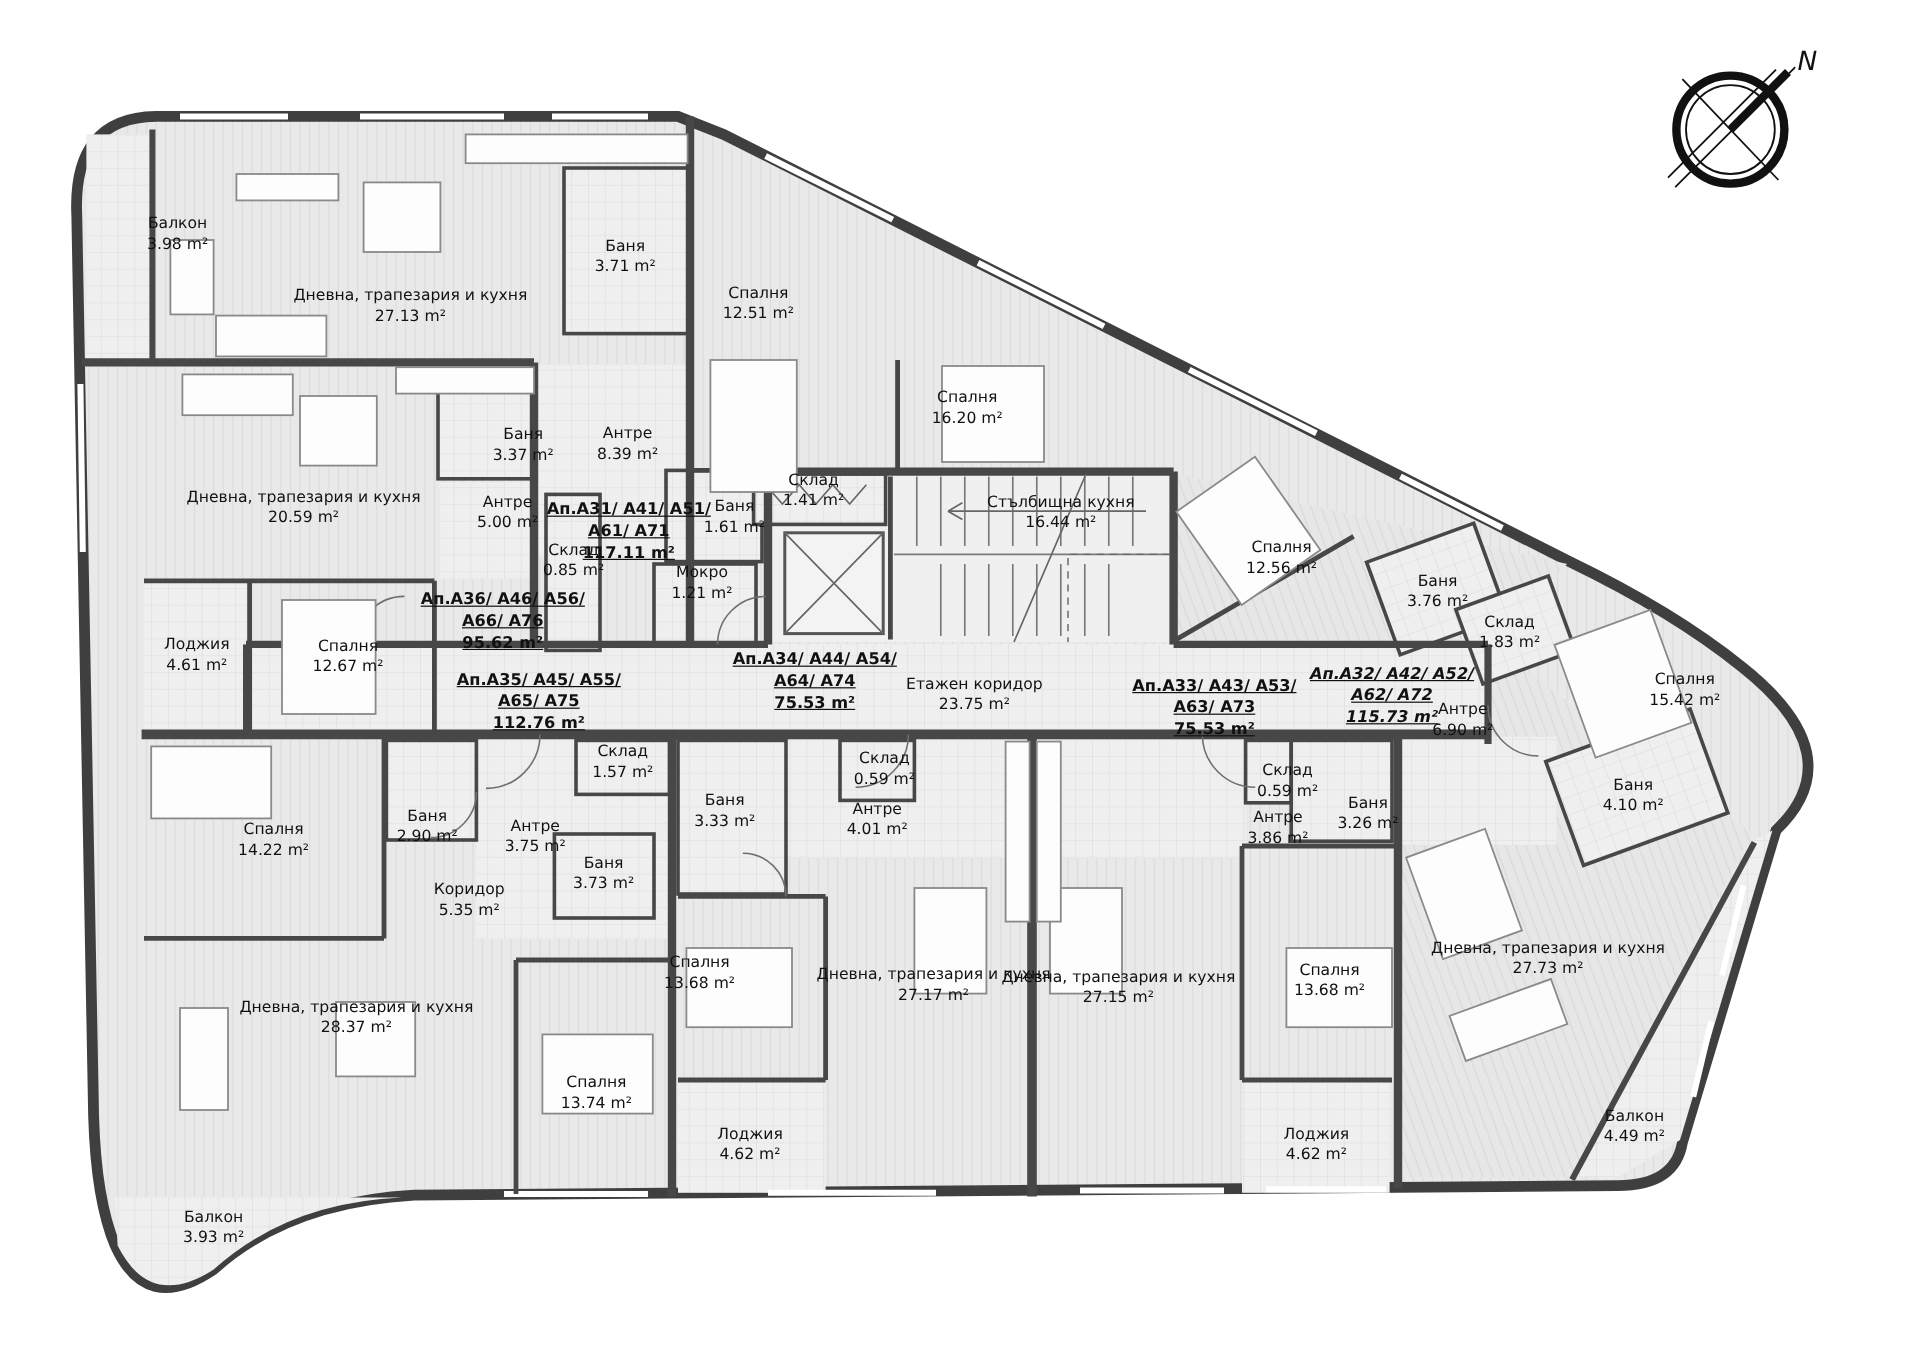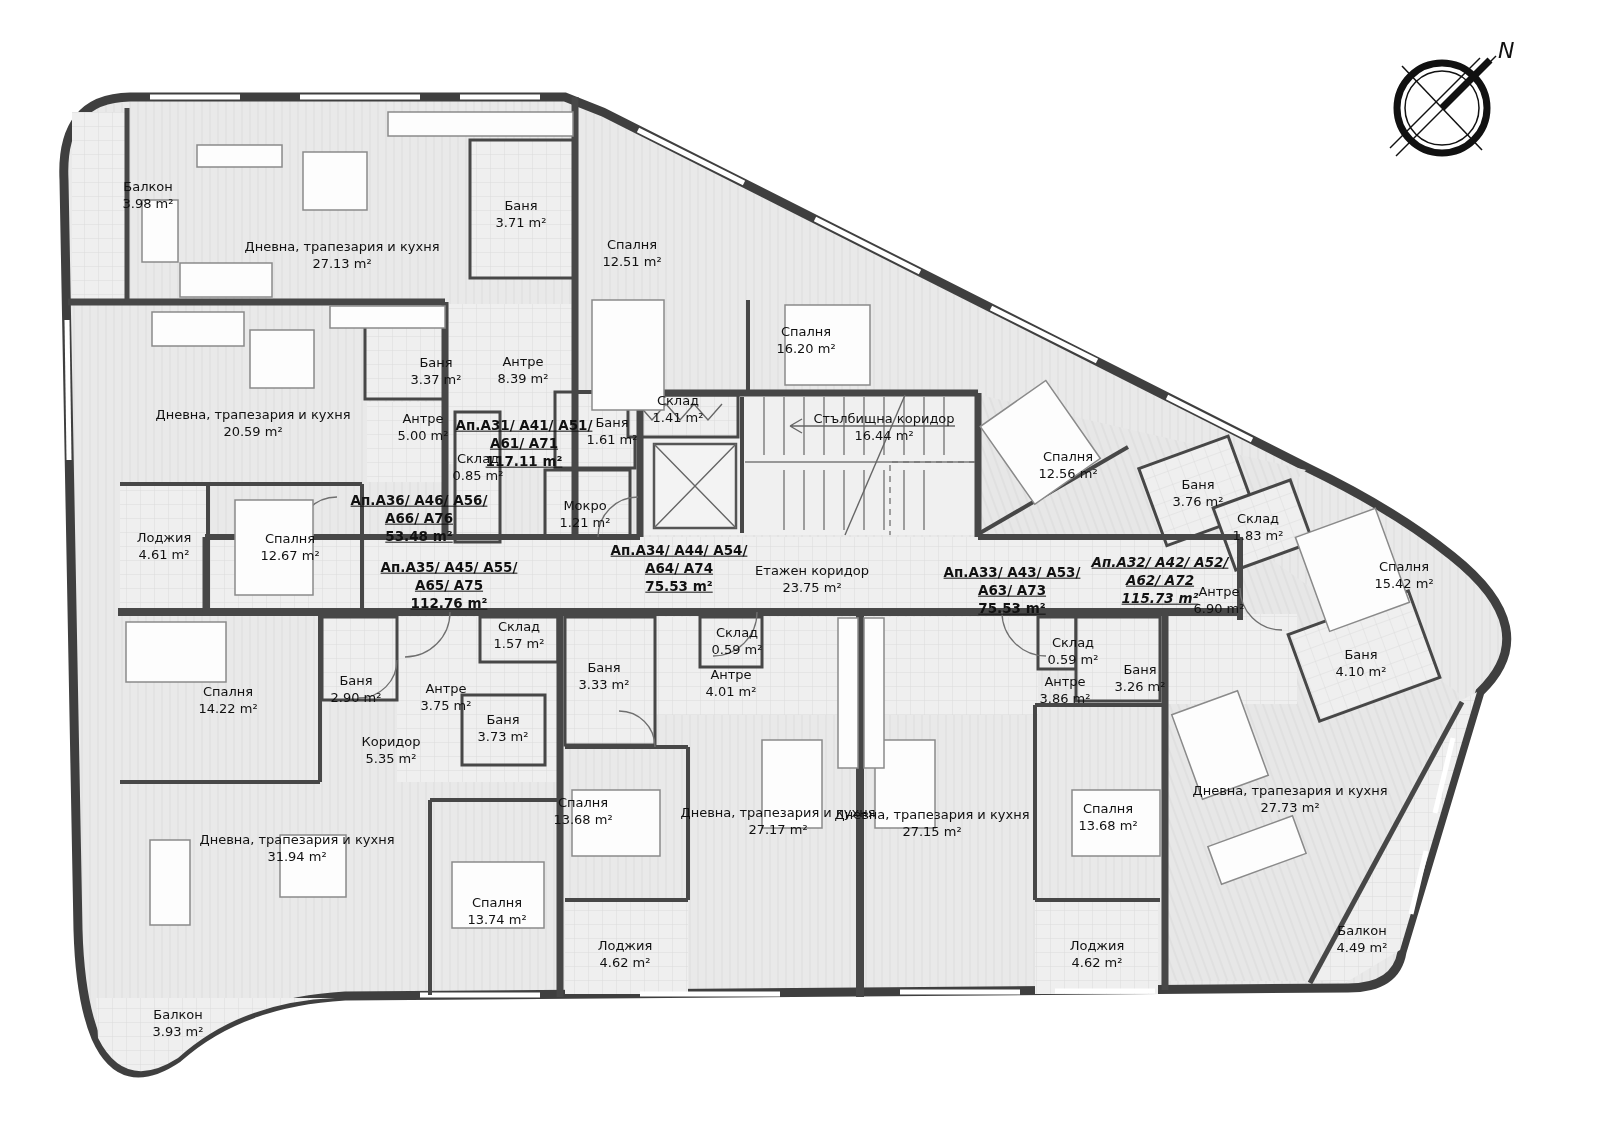--- a/index.html
+++ b/index.html
@@ -244,30 +244,30 @@
         <div class="rarea">8.39 m²</div>
       </div>
       <div class="room-label" style="left: 478px; top: 468px;">
         <div class="rname">Склад</div>
         <div class="rarea">0.85 m²</div>
       </div>
       <div class="room-label" style="left: 612px; top: 432px;">
         <div class="rname">Баня</div>
         <div class="rarea">1.61 m²</div>
       </div>
-      <div class="room-label" style="left: 585px; top: 515px; text-align: center;">
+      <div class="room-label" style="left: 585px; top: 487px; text-align: center;">
         <div class="rname">Мокро</div>
         <div class="rarea">1.21 m²</div>
       </div>
       <div class="room-label" style="left: 678px; top: 410px;">
         <div class="rname">Склад</div>
         <div class="rarea">1.41 m²</div>
       </div>
       <div class="room-label" style="left: 884px; top: 428px;">
-        <div class="rname">Стълбищна коридор</div>
+        <div class="rname">Стълбищна кухня</div>
         <div class="rarea">16.44 m²</div>
       </div>
       <div class="room-label" style="left: 164px; top: 547px;">
         <div class="rname">Лоджия</div>
         <div class="rarea">4.61 m²</div>
       </div>
       <div class="room-label" style="left: 290px; top: 548px;">
         <div class="rname">Спалня</div>
         <div class="rarea">12.67 m²</div>
       </div>
@@ -330,21 +330,21 @@
       <div class="room-label" style="left: 737px; top: 642px;">
         <div class="rname">Склад</div>
         <div class="rarea">0.59 m²</div>
       </div>
       <div class="room-label" style="left: 731px; top: 684px;">
         <div class="rname">Антре</div>
         <div class="rarea">4.01 m²</div>
       </div>
       <div class="room-label" style="left: 297px; top: 849px;">
         <div class="rname">Дневна, трапезария и кухня</div>
-        <div class="rarea">31.94 m²</div>
+        <div class="rarea">28.37 m²</div>
       </div>
       <div class="room-label" style="left: 497px; top: 912px;">
         <div class="rname">Спалня</div>
         <div class="rarea">13.74 m²</div>
       </div>
       <div class="room-label" style="left: 583px; top: 812px;">
         <div class="rname">Спалня</div>
         <div class="rarea">13.68 m²</div>
       </div>
       <div class="room-label" style="left: 778px; top: 822px;">
@@ -392,21 +392,21 @@
         <div class="rarea">3.93 m²</div>
       </div>
       <div class="apt-label" style="left: 524px; top: 443px;">
         <div class="apt-line">Ап.А31/ А41/ А51/</div>
         <div class="apt-line">А61/ А71</div>
         <div class="apt-line apt-area">117.11 m²</div>
       </div>
       <div class="apt-label" style="left: 419px; top: 506px; margin-top: 12px;">
         <div class="apt-line">Ап.А36/ А46/ А56/</div>
         <div class="apt-line">А66/ А76</div>
-        <div class="apt-line apt-area">53.48 m²</div>
+        <div class="apt-line apt-area">95.62 m²</div>
       </div>
       <div class="apt-label" style="left: 449px; top: 585px;">
         <div class="apt-line">Ап.А35/ А45/ А55/</div>
         <div class="apt-line">А65/ А75</div>
         <div class="apt-line apt-area">112.76 m²</div>
       </div>
       <div class="apt-label" style="left: 679px; top: 568px;">
         <div class="apt-line">Ап.А34/ А44/ А54/</div>
         <div class="apt-line">А64/ А74</div>
         <div class="apt-line apt-area">75.53 m²</div>

